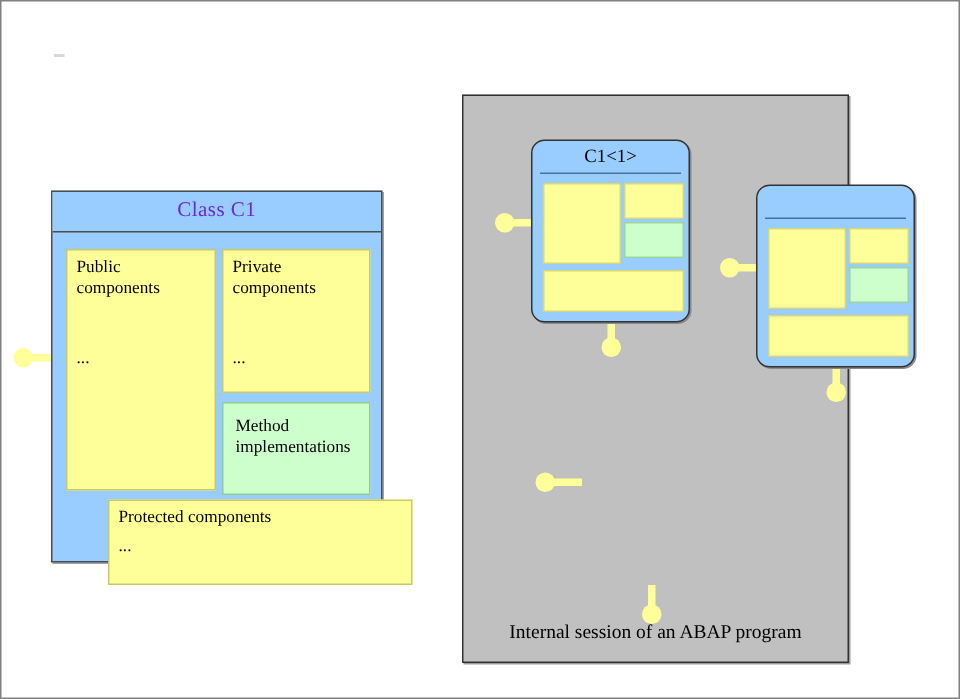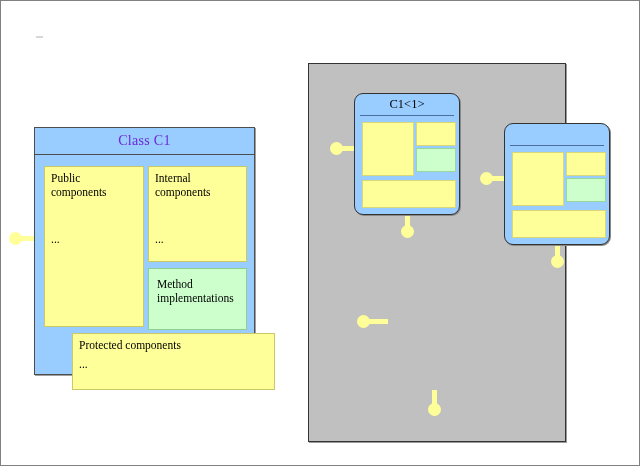--- a/index.html
+++ b/index.html
@@ -145,21 +145,21 @@
 
     <div class="class-title" style="position:absolute; left:0; top:0; width:100%; height:26px;">Class C1</div>
 
     <div class="abs pane" style="left:9px; top:38px; width:100px; height:161px;">
       <div class="pane-label">Public
 components</div>
       <div class="pane-dots" style="top:66px;">...</div>
     </div>
 
     <div class="abs pane" style="left:113px; top:38px; width:99px; height:96px;">
-      <div class="pane-label">Internal
+      <div class="pane-label">Private
 components</div>
       <div class="pane-dots" style="top:66px;">...</div>
     </div>
 
     <div class="abs pane green" style="left:113px; top:140px; width:99px; height:62px;">
       <div class="pane-label" style="top:8px; left:8px;">Method
 implementations</div>
     </div>
 
     <div class="abs pane" style="left:9px; top:205px; width:203px; height:57px;margin-left:28px;">
@@ -201,15 +201,16 @@
       <div class="inst-pane green" style="left:61px; top:54px; width:38px; height:22px;"></div>
       <div class="inst-pane" style="left:7px; top:86px; width:92px; height:26px;"></div>
     </div>
 
     <div class="pin-head" style="left:48px; top:251px;"></div>
     <div class="stem-h" style="left:58px; top:255px; width:21px;"></div>
     <div class="stem-v" style="left:123px; top:326px; height:20px;"></div>
     <div class="pin-head" style="left:119px; top:339px;"></div>
 
 
+    <div class="session-caption" style="top:349px;">Internal session of an ABAP program</div>
   </div>
 
 </div>
 
 </body></html>

